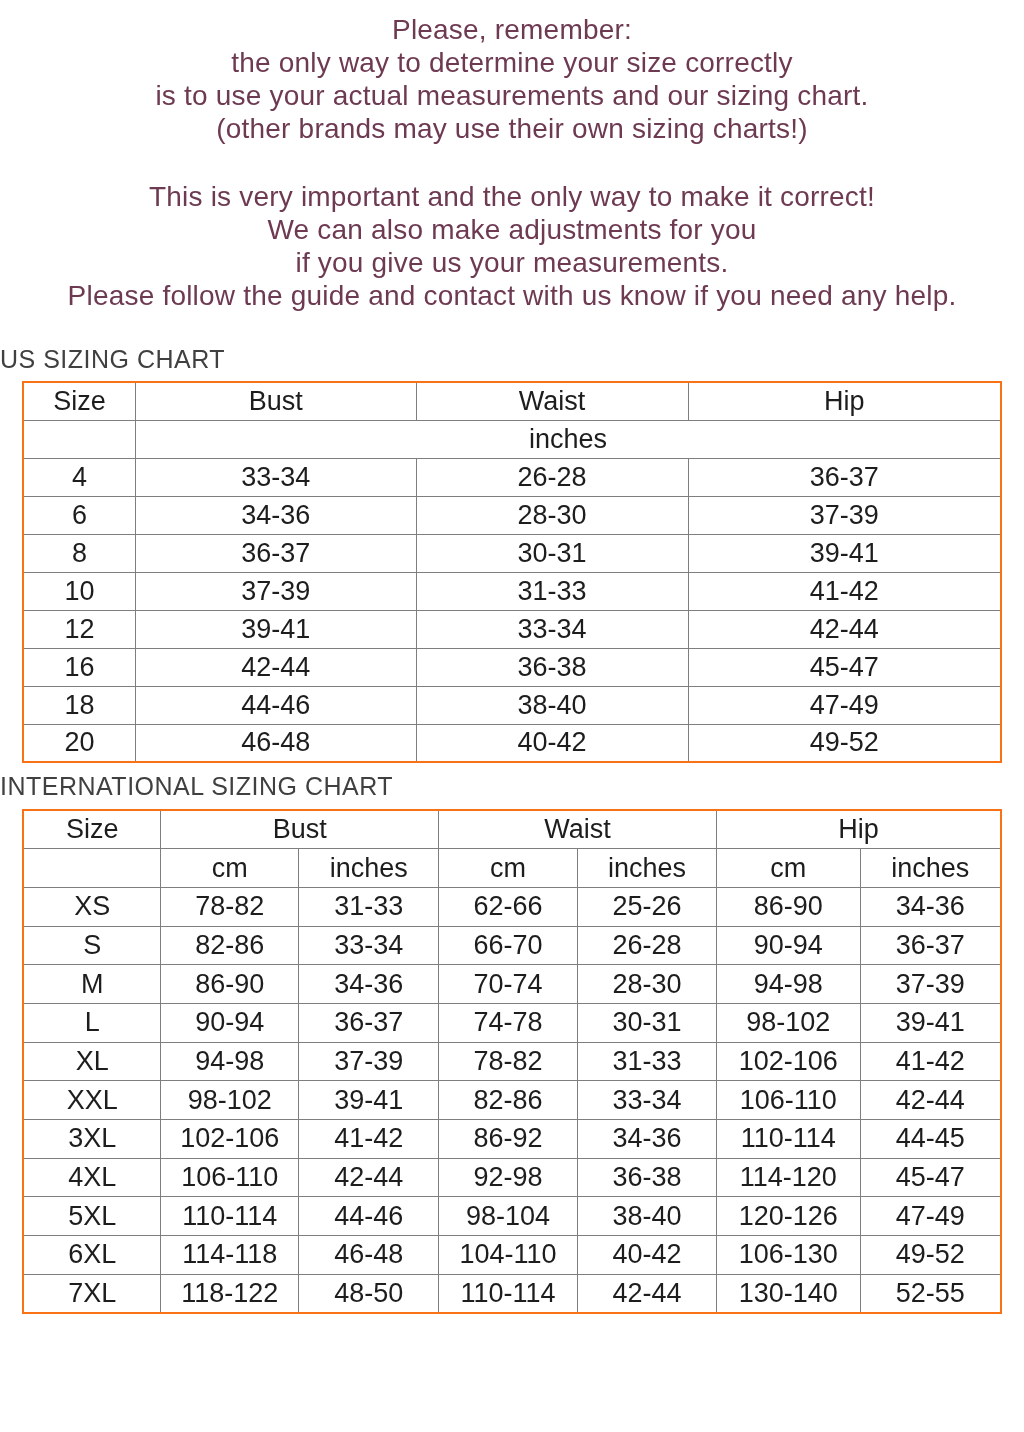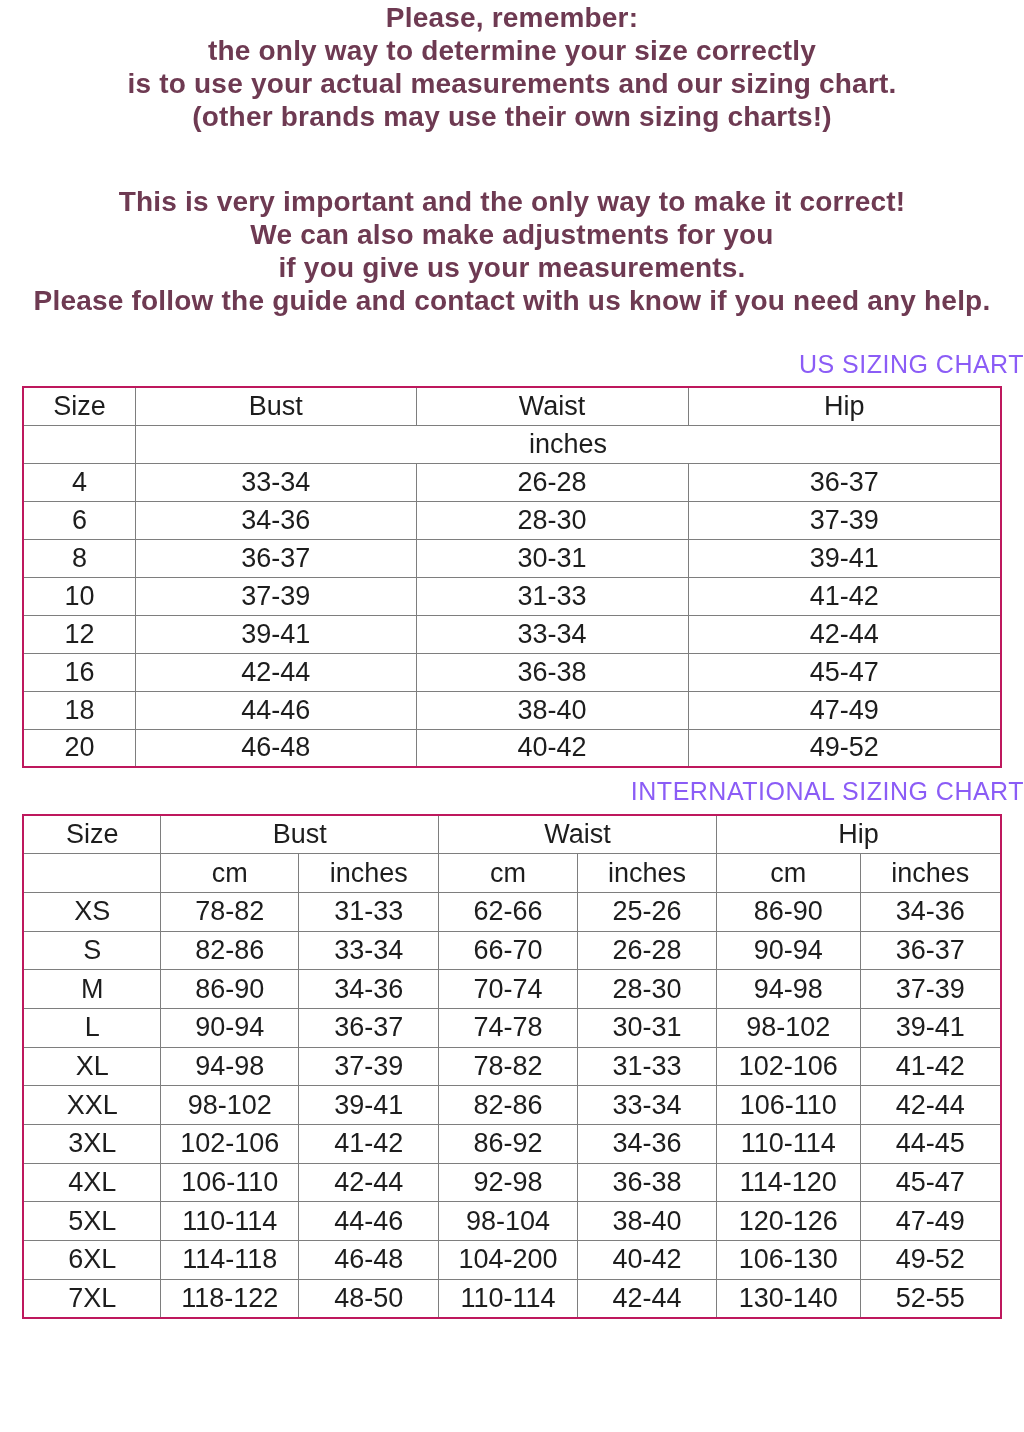--- a/index.html
+++ b/index.html
@@ -9,47 +9,47 @@
     font-family: "Liberation Sans", "DejaVu Sans", sans-serif;
   }
   .page {
     width: 1024px;
     height: 1432px;
     background: #ffffff;
     overflow: hidden;
   }
   
   .intro {
-    padding-top: 1px;
+    padding-top: 13px;
     text-align: center;
     color: #6e3a52;
     font-size: 28px;
     line-height: 33px;
-    font-weight: 700;
+    font-weight: 400;
     letter-spacing: 0.2px;
   }
-  .intro .para2 { margin-top: 52px; text-align: center; }
+  .intro .para2 { margin-top: 35px; text-align: center; }
   
   .tbl-title {
-    text-align: right;
-    color: #8b5cf6;
+    text-align: left;
+    color: #404040;
     font-size: 25px;
     font-weight: 300;
     letter-spacing: 0.5px;
     margin-top: 33px;
     margin-bottom: 7px;
   }
   .tbl-title.intl { margin-top: 9px; margin-bottom: 8px; }
   
   table.sizing {
     width: 980px;
     margin: 0 auto;
     border-collapse: collapse;
     table-layout: fixed;
-    border: 2px solid #be185d;
+    border: 2px solid #f97316;
     color: #1d1d1d;
   }
   table.sizing th, table.sizing td {
     border: 1px solid #7e7e7e;
     text-align: center;
     vertical-align: middle;
     font-size: 27px;
     font-weight: 300;
     padding: 0;
     overflow: hidden;
@@ -259,21 +259,21 @@
           <td>44-46</td>
           <td>98-104</td>
           <td>38-40</td>
           <td>120-126</td>
           <td>47-49</td>
         </tr>
         <tr>
           <td>6XL</td>
           <td>114-118</td>
           <td>46-48</td>
-          <td>104-200</td>
+          <td>104-110</td>
           <td>40-42</td>
           <td>106-130</td>
           <td>49-52</td>
         </tr>
         <tr>
           <td>7XL</td>
           <td>118-122</td>
           <td>48-50</td>
           <td>110-114</td>
           <td>42-44</td>

